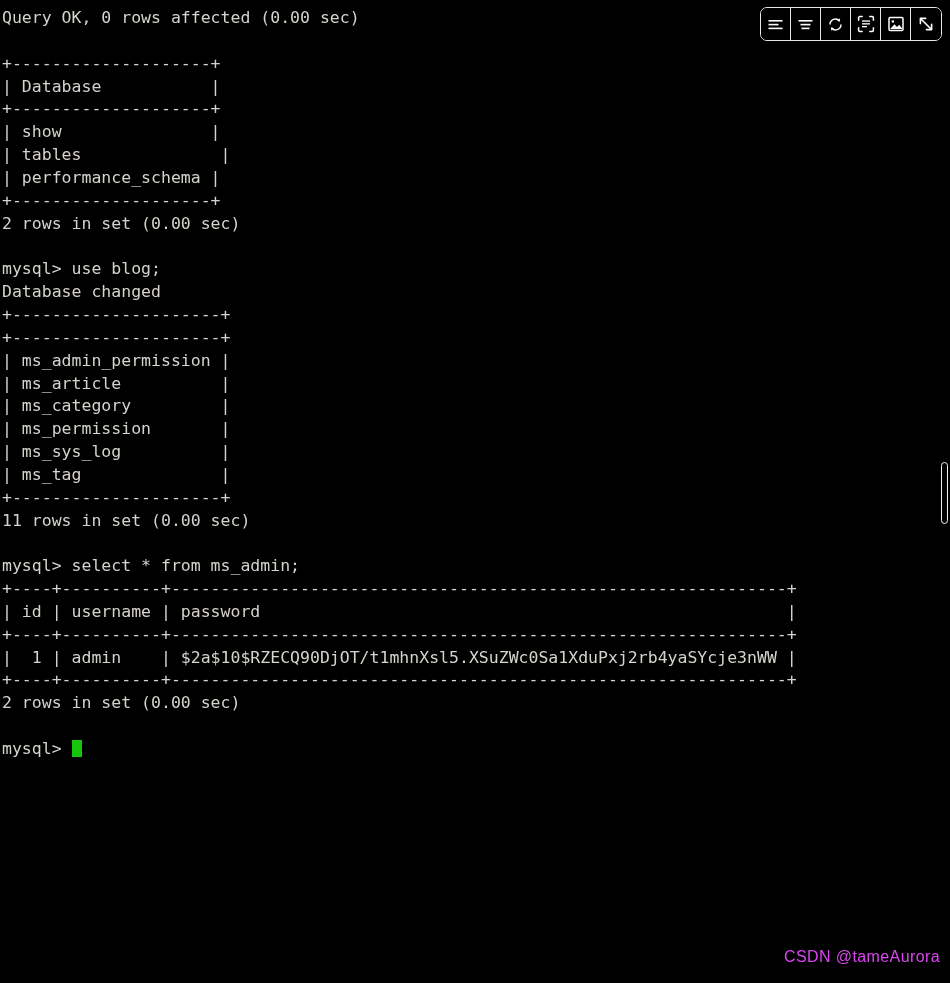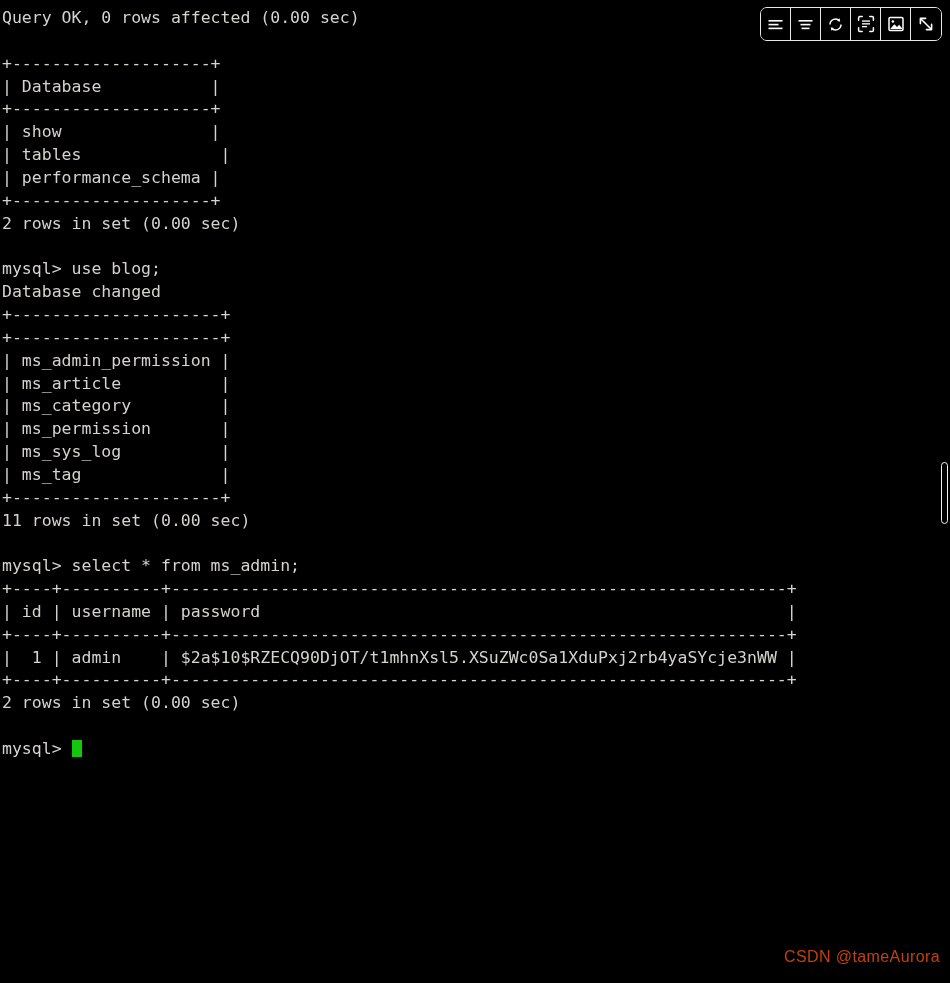--- a/index.html
+++ b/index.html
@@ -78,21 +78,21 @@
     box-sizing: border-box;
   }
 
   
   #watermark {
     position: absolute;
     right: 10px;
     bottom: 17px;
     font-family: "Liberation Sans", sans-serif;
     font-size: 16px;
-    color: #c2410c;
+    color: #d946ef;
     letter-spacing: 0.4px;
     white-space: pre;
   }
 
   
   .cursor-block {
     display: inline-block;
     width: 10px;
     height: 17px;
     background: #16c60c;

